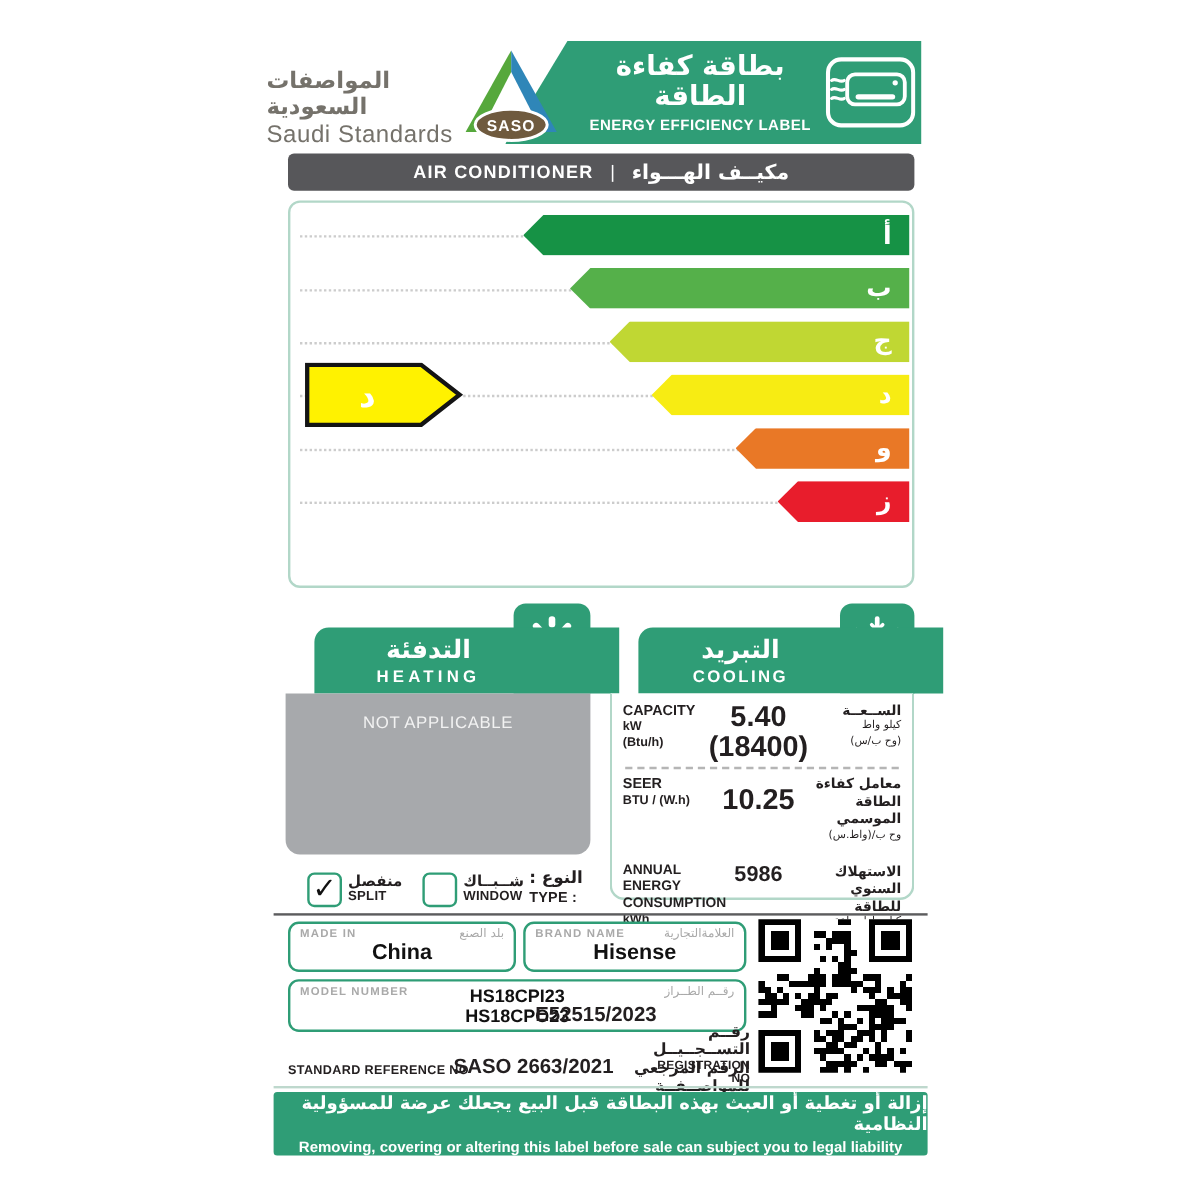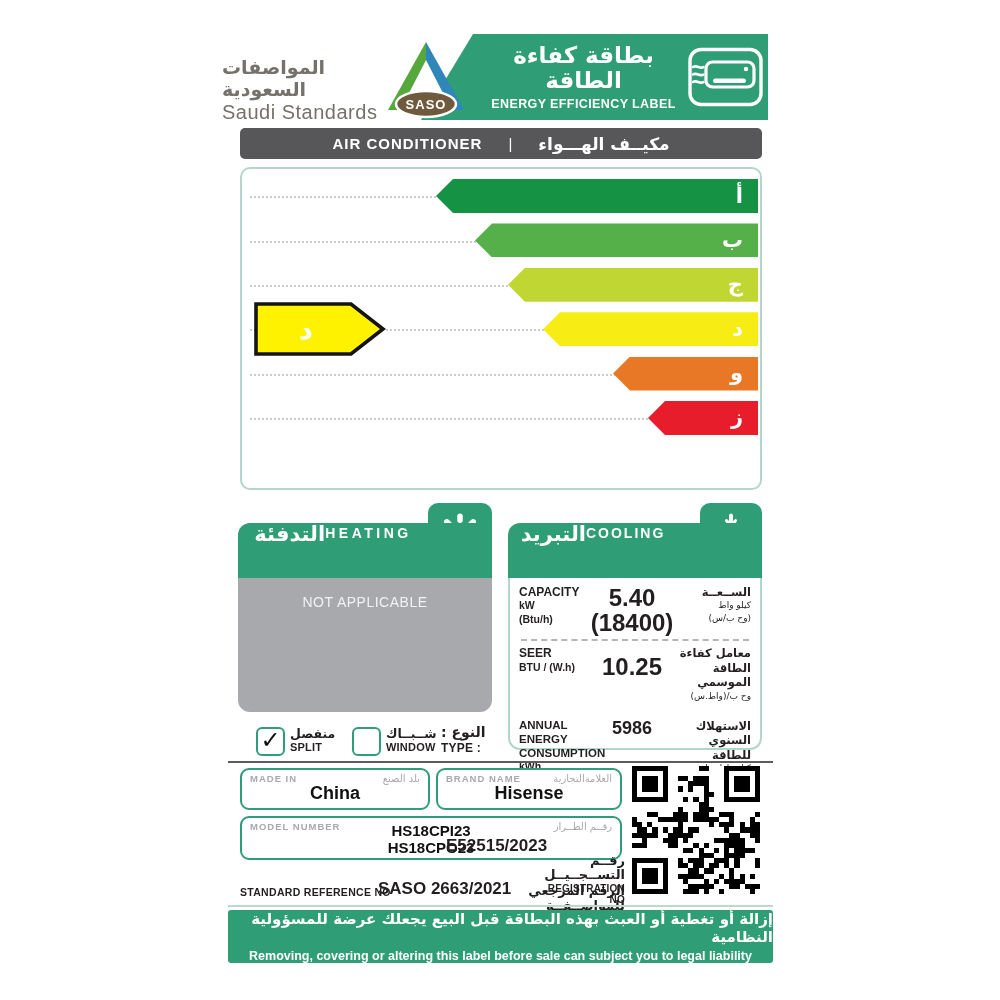--- a/index.html
+++ b/index.html
@@ -10,34 +10,34 @@
   .org-block{left:222px;top:56px;width:174px;text-align:left;color:#75726b;line-height:1.18;}
   .org-ar{font-size:19px;font-weight:bold;}
   .org-en{font-size:20px;letter-spacing:.5px;}
   .banner{left:421px;top:34px;width:347px;height:86px;background:var(--green);clip-path:polygon(52px 0,100% 0,100% 100%,0 100%);}
   .banner-text{position:absolute;left:70px;right:92px;top:50%;transform:translateY(-50%);text-align:center;color:#fff;}
   .banner-title-ar{font-size:23px;font-weight:bold;line-height:1.1;}
   .banner-title-en{font-size:12.5px;font-weight:bold;letter-spacing:.4px;margin-top:3px;}
   .ac-icon{position:absolute;right:5px;top:13px;}
   .saso-logo{left:382px;top:40px;}
   
-  .product-bar{left:240px;top:128px;width:522px;height:31px;background:#57575a;border-radius:5px;display:flex;align-items:center;justify-content:center;gap:26px;color:#fff;}
+  .product-bar{left:240px;top:128px;width:522px;height:31px;background:#57575a;border-radius:5px;display:flex;align-items:center;justify-content:center;gap:14px;color:#fff;}
   .product-en{font-size:15px;font-weight:bold;letter-spacing:1px;}
   .product-sep{font-size:15px;}
   .product-ar{font-size:17px;font-weight:bold;}
   
   .chart{left:240px;top:167px;width:522px;height:323px;border:2px solid #b2d7c8;border-radius:10px;box-sizing:border-box;padding:5px 0;background:#fff;}
   .crow{position:relative;height:44.4px;}
   .dotline{position:absolute;left:8px;right:8px;top:50%;border-top:2px dotted #cccccc;}
   .arrow{position:absolute;right:2px;top:5px;height:34px;clip-path:polygon(17px 0,100% 0,100% 100%,17px 100%,0 50%);display:flex;align-items:center;justify-content:flex-end;padding-right:15px;box-sizing:border-box;}
   .arrow-letter{color:#fff;font-weight:bold;font-size:21px;line-height:1;}
   .indicator{position:absolute;left:12px;width:132px;height:54px;}
   
   .tab{background:var(--green);border-radius:10px 10px 0 0;display:flex;justify-content:center;}
-  .sec-header{background:var(--green);border-radius:12px 0 0 0;color:#fff;text-align:center;display:flex;flex-direction:row;justify-content:center;}
+  .sec-header{background:var(--green);border-radius:12px 0 0 0;color:#fff;text-align:center;display:flex;flex-direction:column;justify-content:center;margin-left:24px;}
   .sec-title-ar{font-size:21px;font-weight:bold;line-height:1.05;}
   .sec-title-en{font-size:14px;font-weight:bold;letter-spacing:3.5px;margin-top:2px;}
   .heat-tab{left:428px;top:503px;width:64px;height:75px;}
   .heat-header{left:238px;top:523px;width:254px;height:55px;padding-right:64px;box-sizing:border-box;}
   .heat-body{left:238px;top:578px;width:254px;height:134px;background:#a7a9ac;border-radius:0 0 12px 12px;color:#fff;text-align:center;}
   .na-ar{font-size:23px;font-weight:bold;margin-top:30px;}
   .na-en{font-size:14px;margin-top:16px;letter-spacing:.5px;color:#f2f2f2;}
   .cool-tab{left:700px;top:503px;width:62px;height:75px;}
   .cool-header{left:508px;top:523px;width:254px;height:55px;padding-right:84px;box-sizing:border-box;border-radius:12px 0 0 0;}
   .cool-body{left:508px;top:578px;width:254px;height:172px;background:#fff;border:2px solid #b2d7c8;border-top:none;border-radius:0 0 12px 12px;box-sizing:border-box;padding:7px 9px 4px 9px;}

